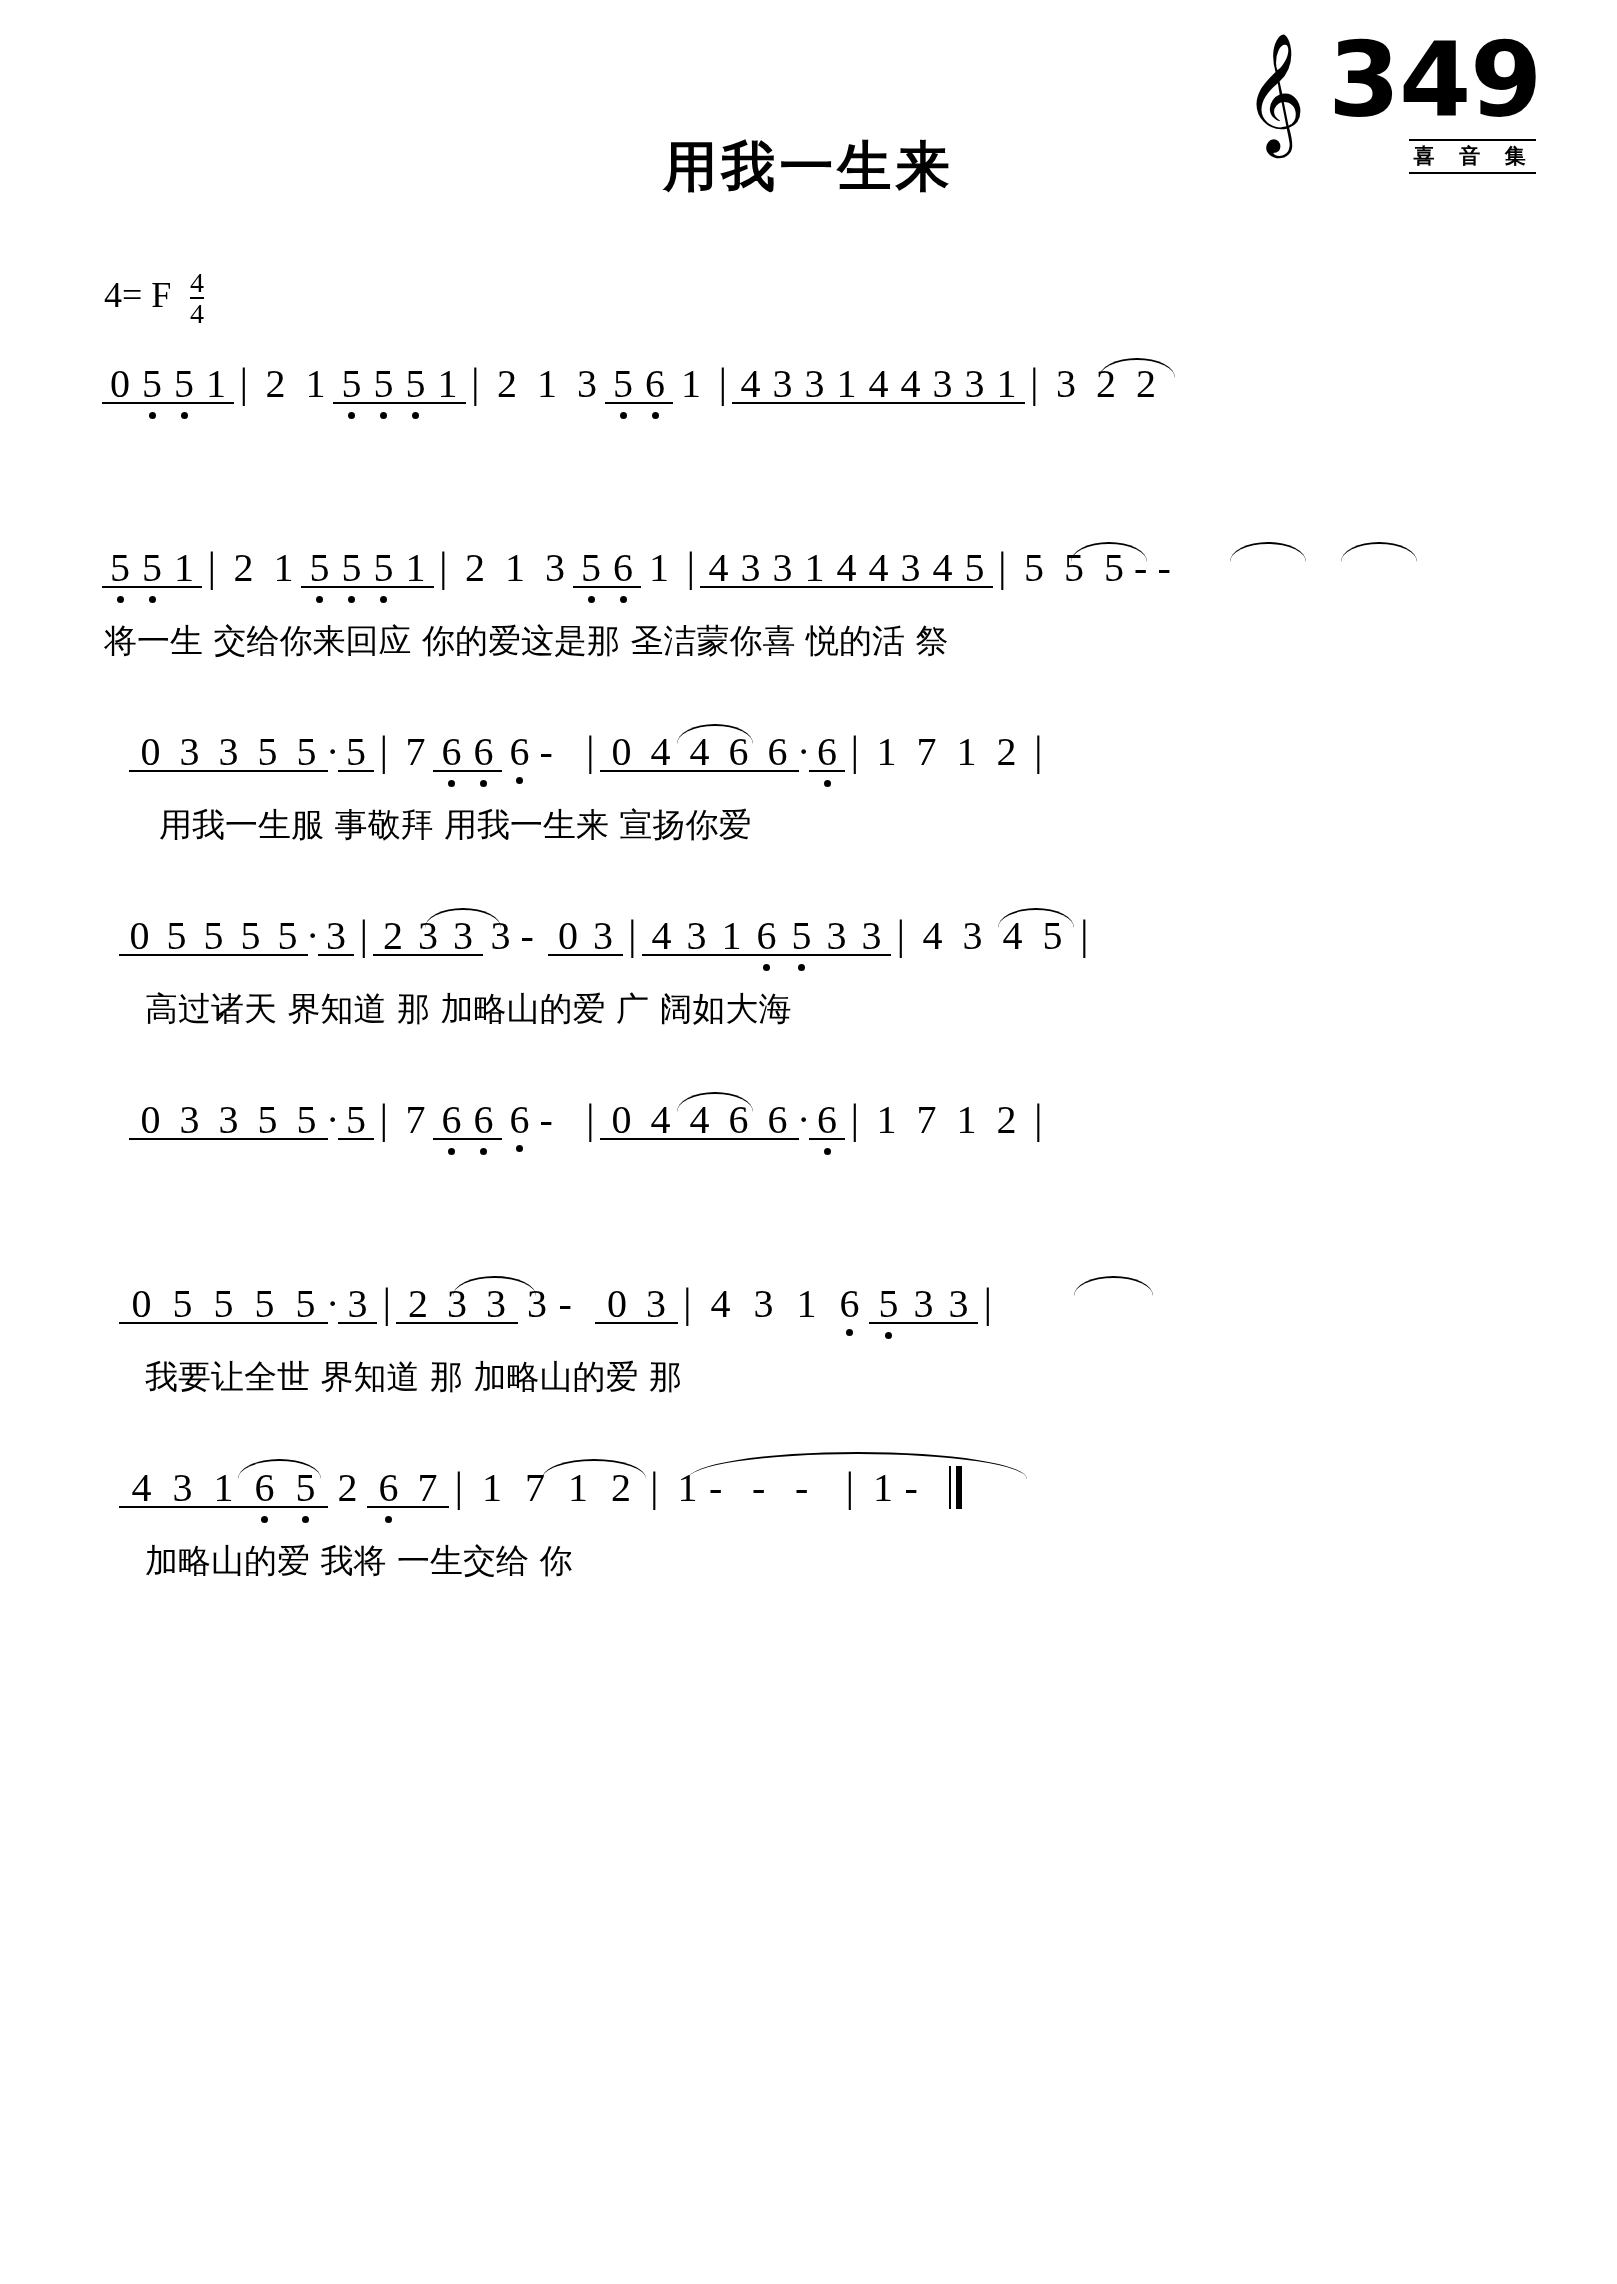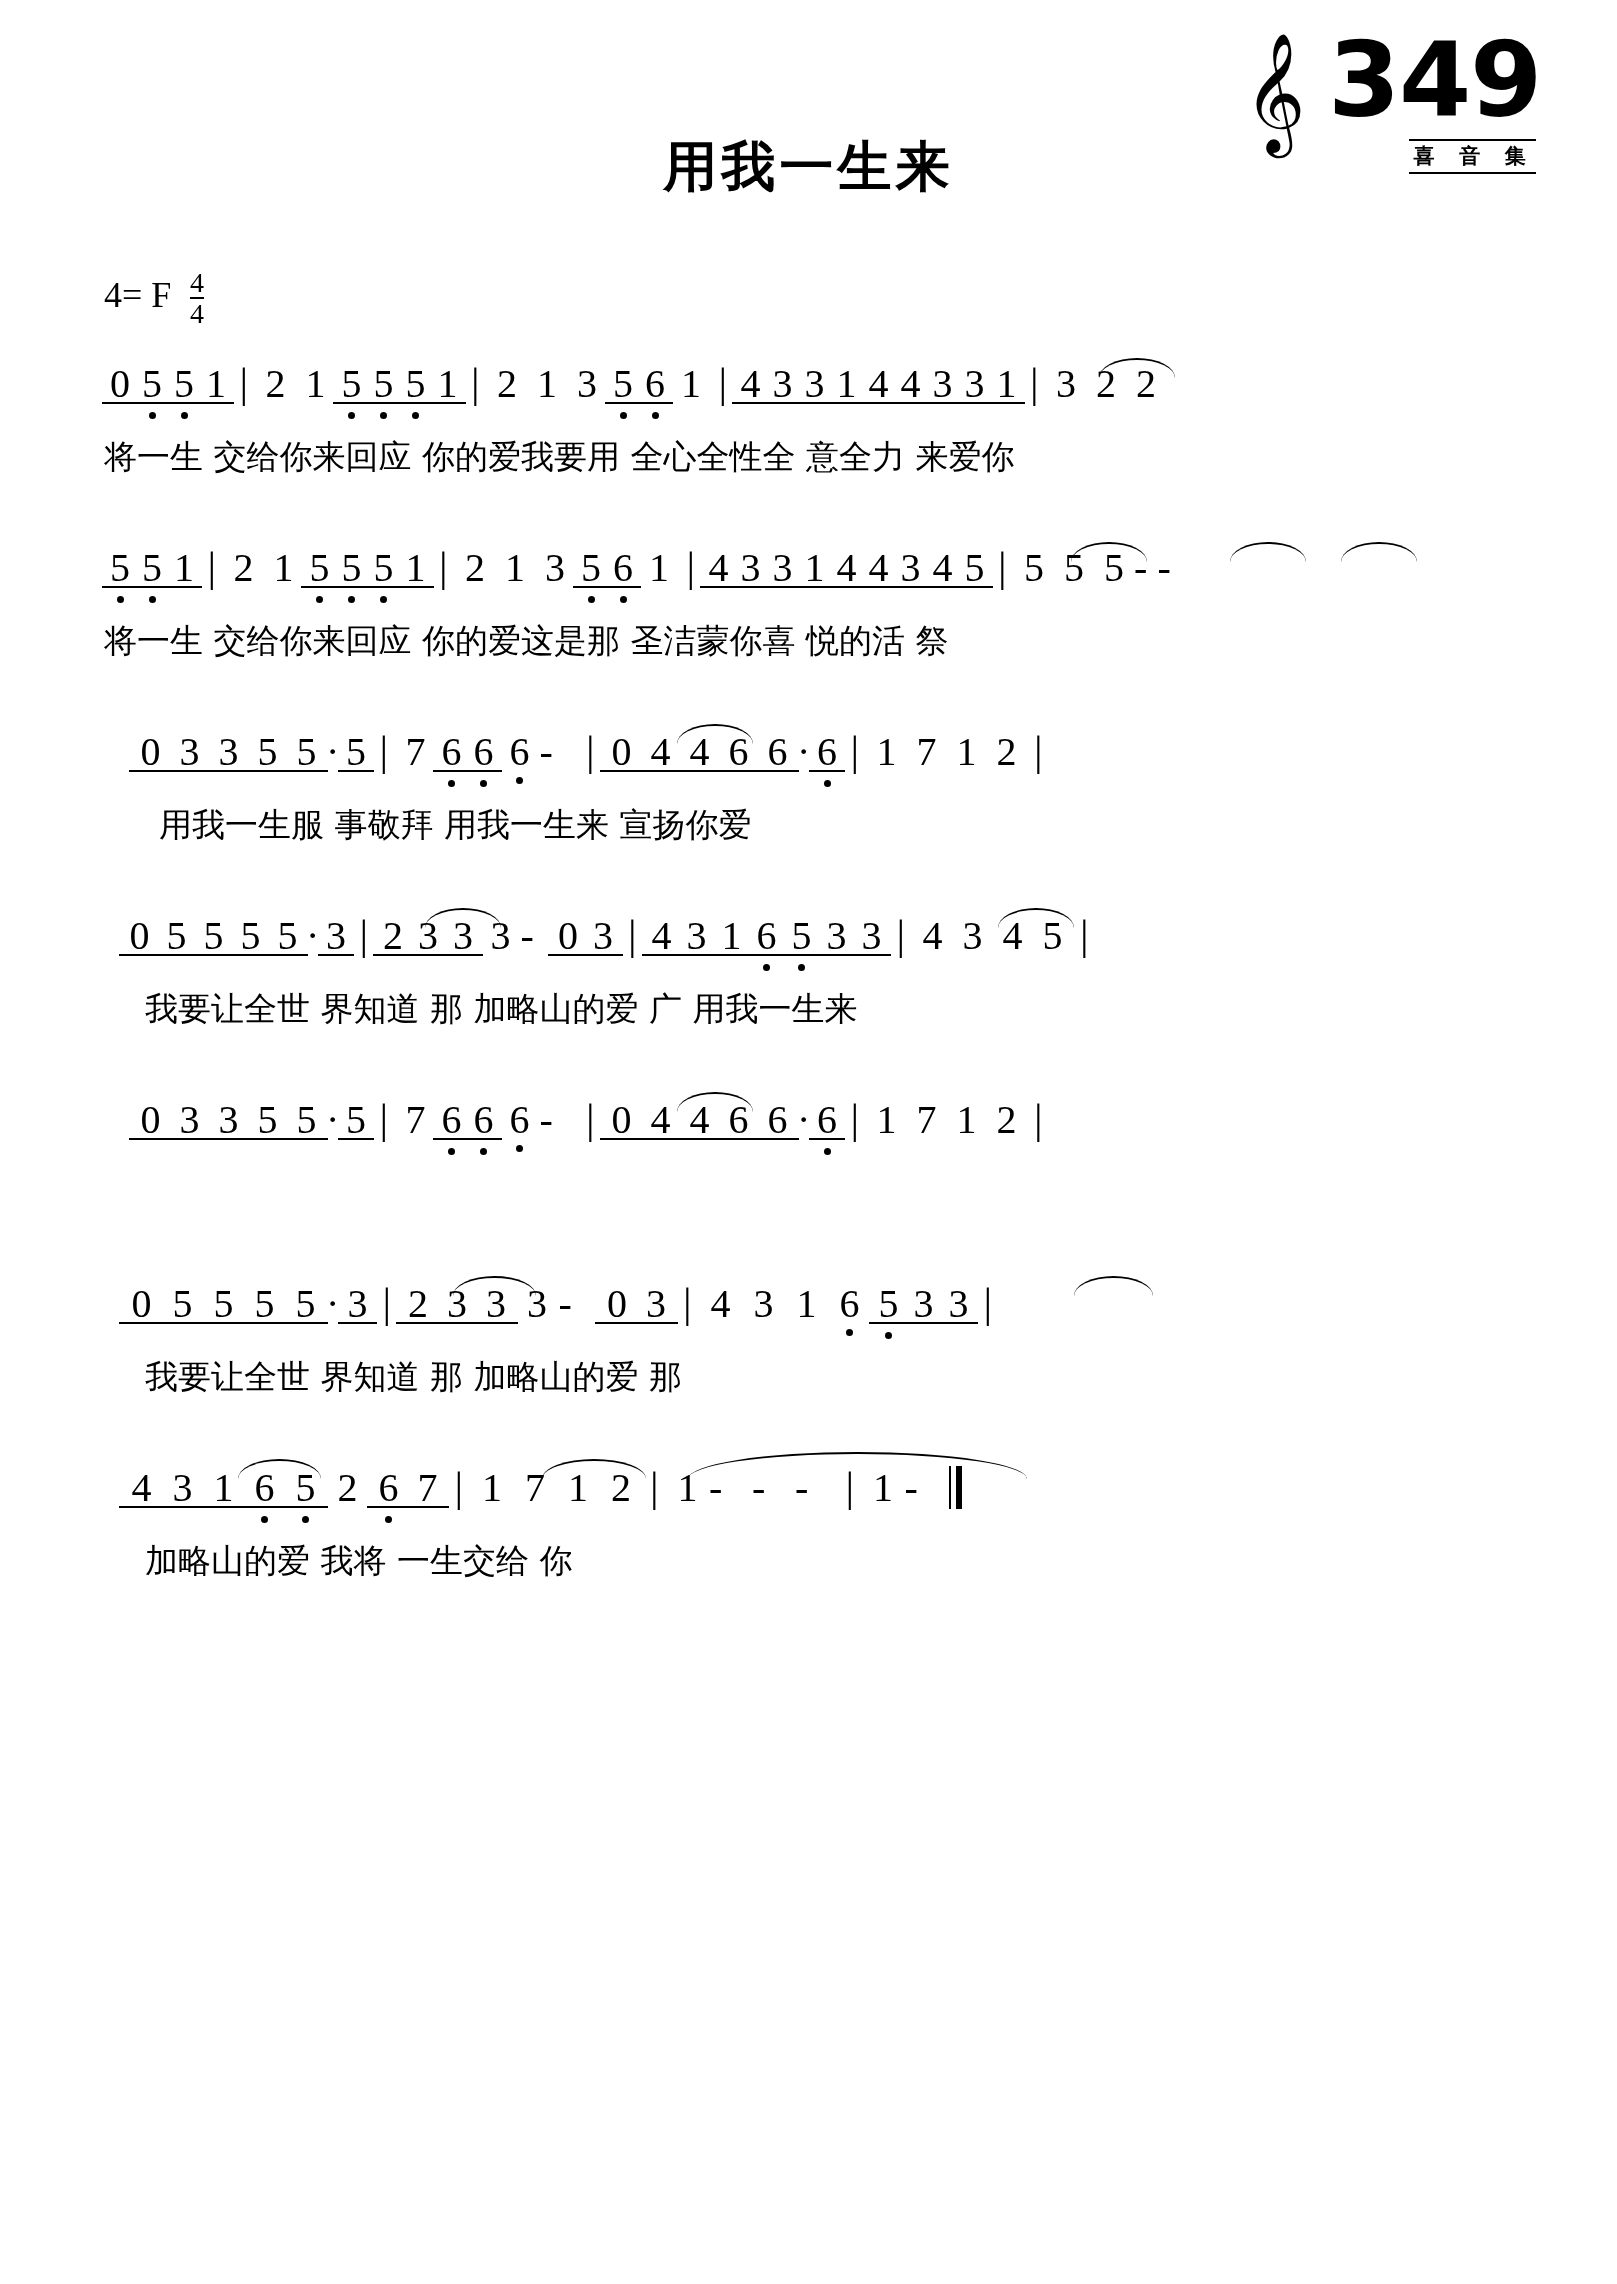--- a/index.html
+++ b/index.html
@@ -199,21 +199,20 @@
   </span>
 </div>
 
 <div id="score">
 
   <div class="system">
     <div class="notes">
       <span class="n u1" style="width:32px">0</span><span class="n u1 dl" style="width:32px">5</span><span class="n u1 dl" style="width:32px">5</span><span class="n u1" style="width:32px">1</span><span class="bar">|</span><span class="n" style="width:40px">2</span><span class="n" style="width:40px">1</span><span class="n u1 dl" style="width:32px">5</span><span class="n u1 dl" style="width:32px">5</span><span class="n u1 dl" style="width:32px">5</span><span class="n u1" style="width:32px">1</span><span class="bar">|</span><span class="n" style="width:40px">2</span><span class="n" style="width:40px">1</span><span class="n" style="width:40px">3</span><span class="n u1 dl" style="width:32px">5</span><span class="n u1 dl" style="width:32px">6</span><span class="n" style="width:40px">1</span><span class="bar">|</span><span class="n u1" style="width:32px">4</span><span class="n u1" style="width:32px">3</span><span class="n u1" style="width:32px">3</span><span class="n u1" style="width:32px">1</span><span class="n u1" style="width:32px">4</span><span class="n u1" style="width:32px">4</span><span class="n u1" style="width:32px">3</span><span class="n u1" style="width:32px">3</span><span class="n u1" style="width:32px">1</span><span class="bar">|</span><span class="n" style="width:40px">3</span><span class="n" style="width:40px">2</span><span class="n" style="width:40px">2</span>
       <span class="slur" style="left:995px; top:-1.4px; width:76px;"></span>
     </div>
-    <div class="lyr">将一生 交给你来回应 你的爱我要用 全心全性全 意全力 来爱你</div>
   </div>
 
   <div class="system">
     <div class="notes">
       <span class="n u1 dl" style="width:32px">5</span><span class="n u1 dl" style="width:32px">5</span><span class="n u1" style="width:32px">1</span><span class="bar">|</span><span class="n" style="width:40px">2</span><span class="n" style="width:40px">1</span><span class="n u1 dl" style="width:32px">5</span><span class="n u1 dl" style="width:32px">5</span><span class="n u1 dl" style="width:32px">5</span><span class="n u1" style="width:32px">1</span><span class="bar">|</span><span class="n" style="width:40px">2</span><span class="n" style="width:40px">1</span><span class="n" style="width:40px">3</span><span class="n u1 dl" style="width:32px">5</span><span class="n u1 dl" style="width:32px">6</span><span class="n" style="width:40px">1</span><span class="bar">|</span><span class="n u1" style="width:32px">4</span><span class="n u1" style="width:32px">3</span><span class="n u1" style="width:32px">3</span><span class="n u1" style="width:32px">1</span><span class="n u1" style="width:32px">4</span><span class="n u1" style="width:32px">4</span><span class="n u1" style="width:32px">3</span><span class="n u1" style="width:32px">4</span><span class="n u1" style="width:32px">5</span><span class="bar">|</span><span class="n" style="width:40px">5</span><span class="n" style="width:40px">5</span><span class="n" style="width:40px">5</span><span class="dash" style="width:23.5px">-</span><span class="dash" style="width:23.5px">-</span>
       <span class="slur" style="left:967px; top:-1.4px; width:76px;"></span>
       <span class="slur" style="left:1126px; top:-1.4px; width:76px;"></span>
       <span class="slur" style="left:1237px; top:-1.4px; width:76px;"></span>
     </div>
     <div class="lyr">将一生 交给你来回应 你的爱这是那 圣洁蒙你喜 悦的活 祭</div>
@@ -226,21 +225,21 @@
     </div>
     <div class="lyr" style="left:159px">用我一生服 事敬拜 用我一生来 宣扬你爱</div>
   </div>
 
   <div class="system">
     <div class="notes" style="left:121px">
       <span class="n u1" style="width:37px">0</span><span class="n u1" style="width:37px">5</span><span class="n u1" style="width:37px">5</span><span class="n u1" style="width:37px">5</span><span class="n u1" style="width:37px">5</span><span class="dot" style="width:14px">·</span><span class="n u1" style="width:32px">3</span><span class="bar">|</span><span class="n u1" style="width:35px">2</span><span class="n u1" style="width:35px">3</span><span class="n u1" style="width:35px">3</span><span class="n" style="width:40px">3</span><span class="dash" style="width:30px">-</span><span class="n u1" style="width:35px">0</span><span class="n u1" style="width:35px">3</span><span class="bar">|</span><span class="n u1" style="width:35px">4</span><span class="n u1" style="width:35px">3</span><span class="n u1" style="width:35px">1</span><span class="n u1 dl" style="width:35px">6</span><span class="n u1 dl" style="width:35px">5</span><span class="n u1" style="width:35px">3</span><span class="n u1" style="width:35px">3</span><span class="bar">|</span><span class="n" style="width:40px">4</span><span class="n" style="width:40px">3</span><span class="n" style="width:40px">4</span><span class="n" style="width:40px">5</span><span class="bar">|</span>
       <span class="slur" style="left:304px; top:-2.8px; width:76px;"></span>
       <span class="slur" style="left:877px; top:-2.8px; width:76px;"></span>
     </div>
-    <div class="lyr" style="left:145px">我要让全世 界知道 那 加略山的爱 广 用我一生来</div>
+    <div class="lyr" style="left:145px">高过诸天 界知道 那 加略山的爱 广 阔如大海</div>
   </div>
 
   <div class="system">
     <div class="notes" style="left:131px">
       <span class="n u1" style="width:39px">0</span><span class="n u1" style="width:39px">3</span><span class="n u1" style="width:39px">3</span><span class="n u1" style="width:39px">5</span><span class="n u1" style="width:39px">5</span><span class="dot" style="width:14px">·</span><span class="n u1" style="width:32px">5</span><span class="bar">|</span><span class="n" style="width:40px">7</span><span class="n u1 dl" style="width:32px">6</span><span class="n u1 dl" style="width:32px">6</span><span class="n dl" style="width:40px">6</span><span class="dash" style="width:39px">-</span><span class="bar">|</span><span class="n u1" style="width:39px">0</span><span class="n u1" style="width:39px">4</span><span class="n u1" style="width:39px">4</span><span class="n u1" style="width:39px">6</span><span class="n u1" style="width:39px">6</span><span class="dot" style="width:14px">·</span><span class="n u1 dl" style="width:32px">6</span><span class="bar">|</span><span class="n" style="width:40px">1</span><span class="n" style="width:40px">7</span><span class="n" style="width:40px">1</span><span class="n" style="width:40px">2</span><span class="bar">|</span>
       <span class="slur" style="left:546px; top:-2.8px; width:76px;"></span>
     </div>
   </div>
 
   <div class="system">

